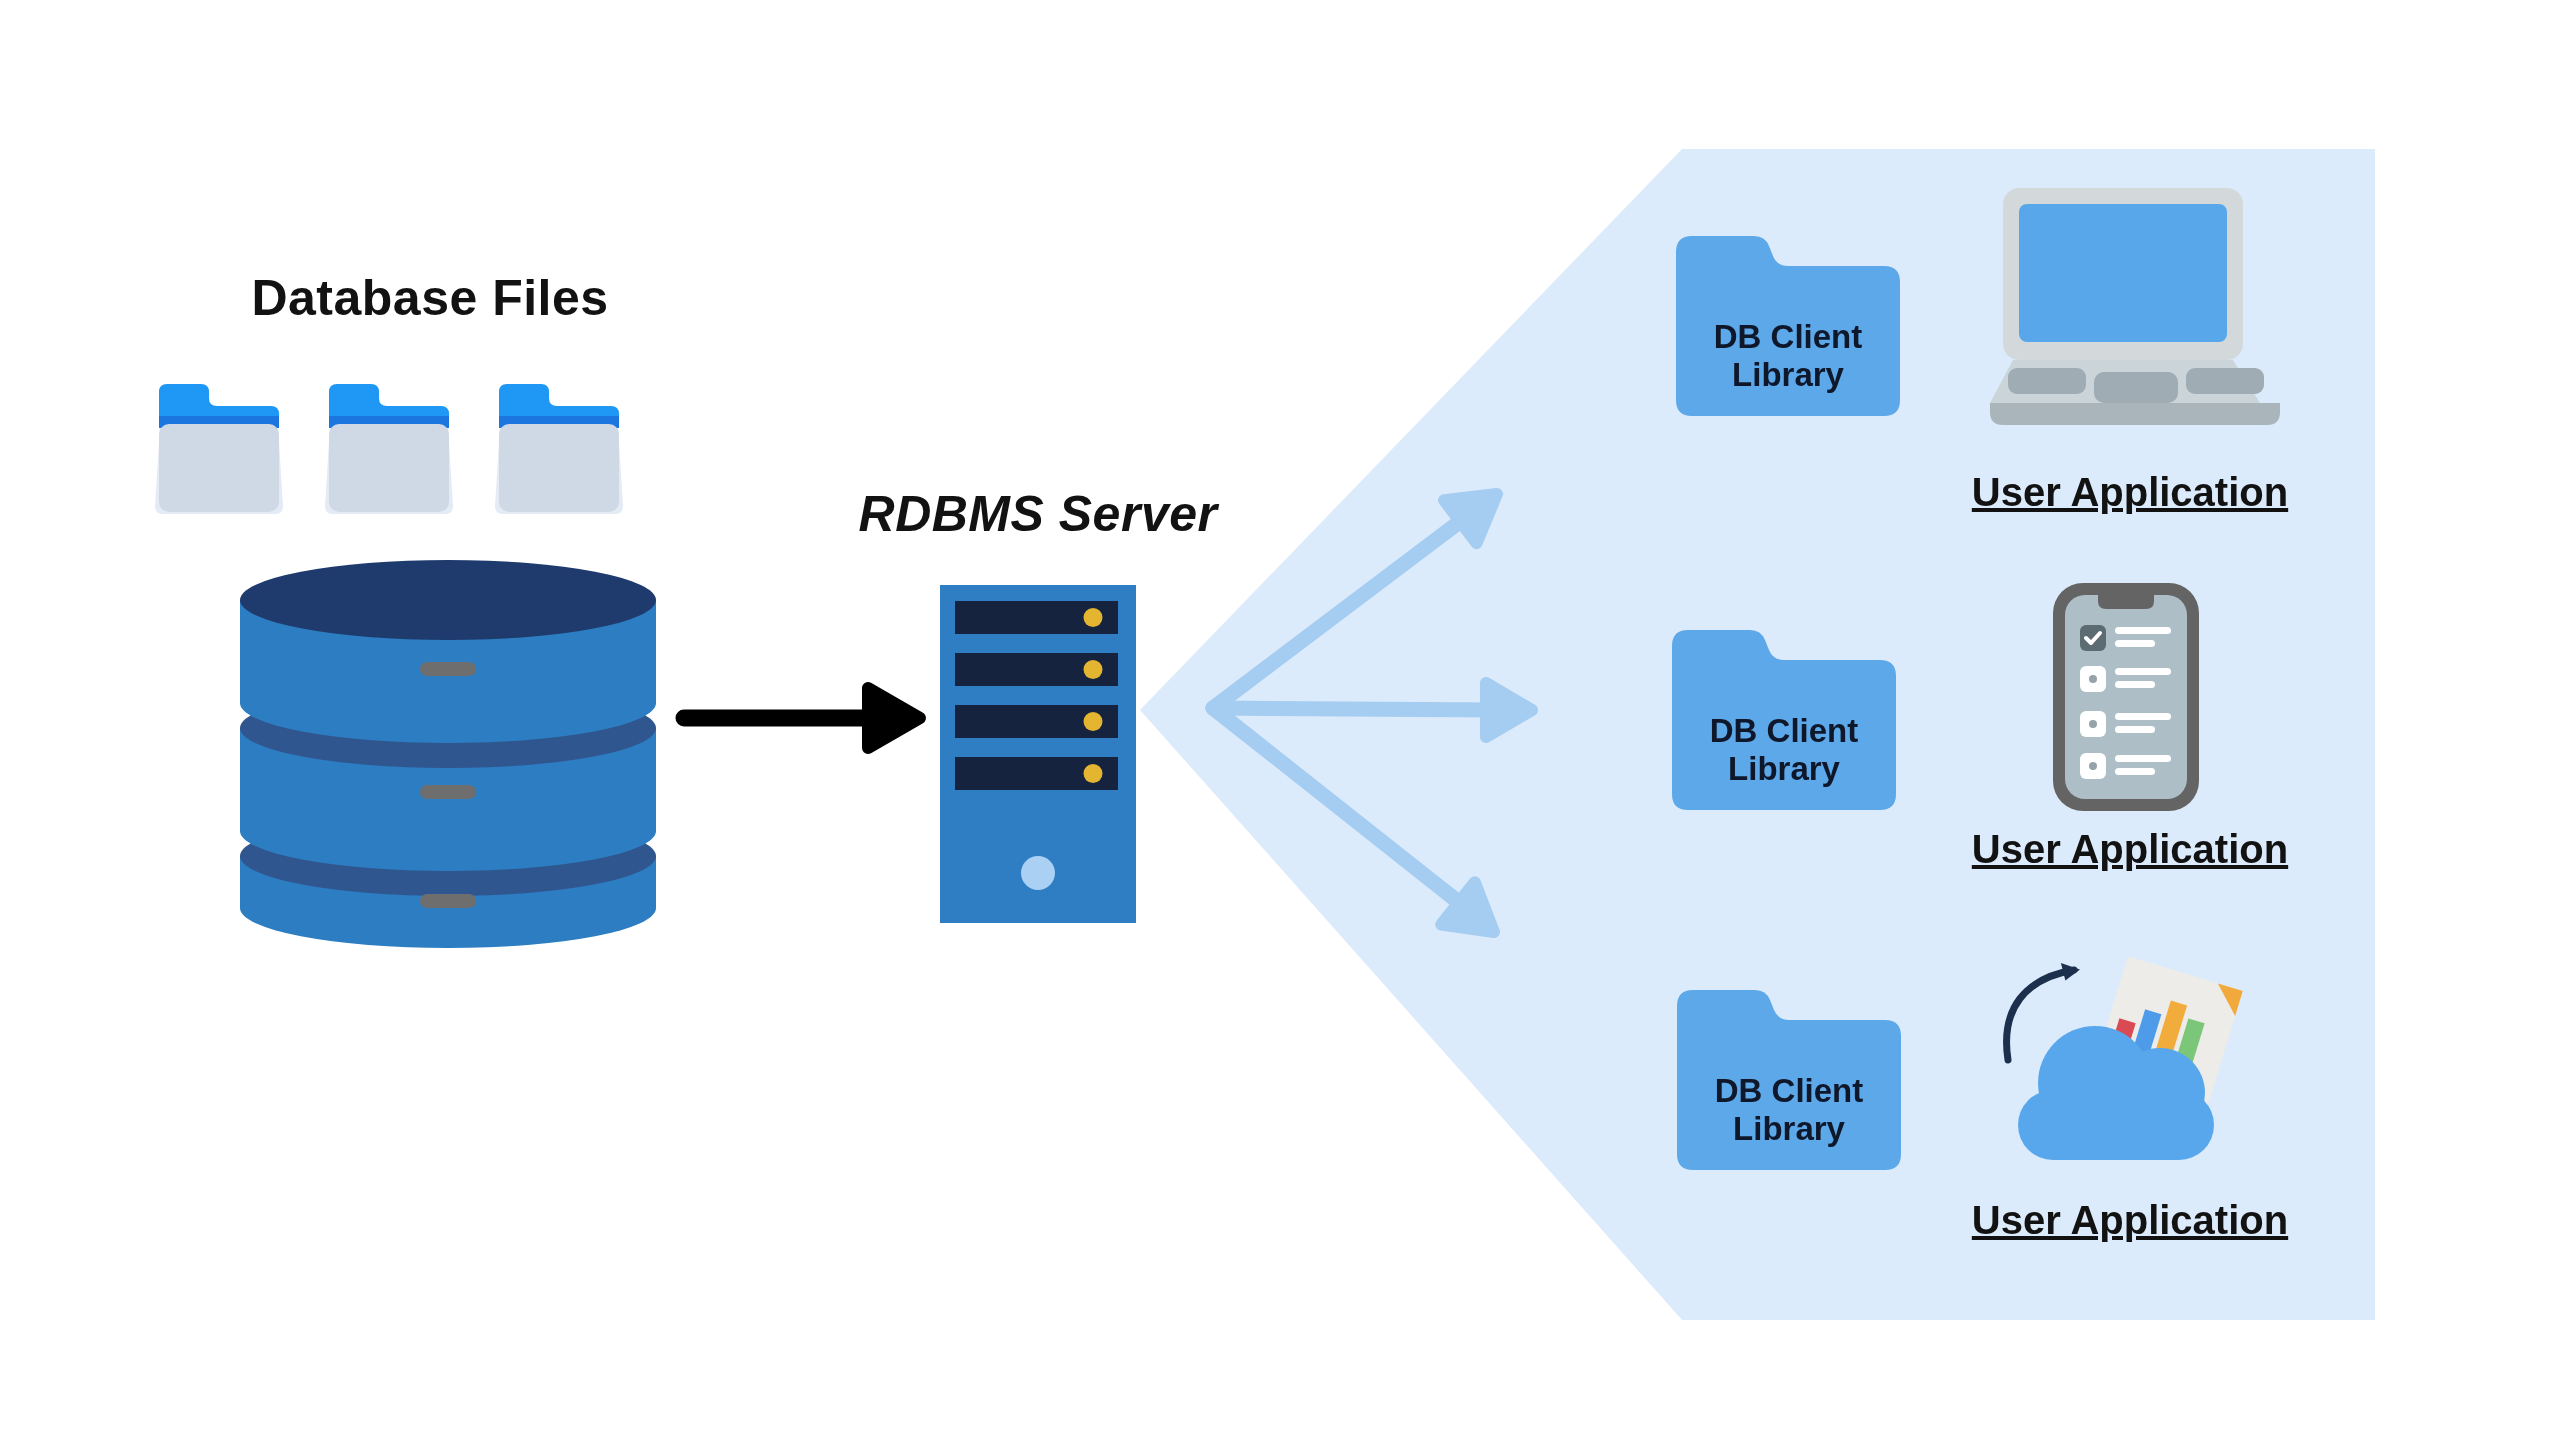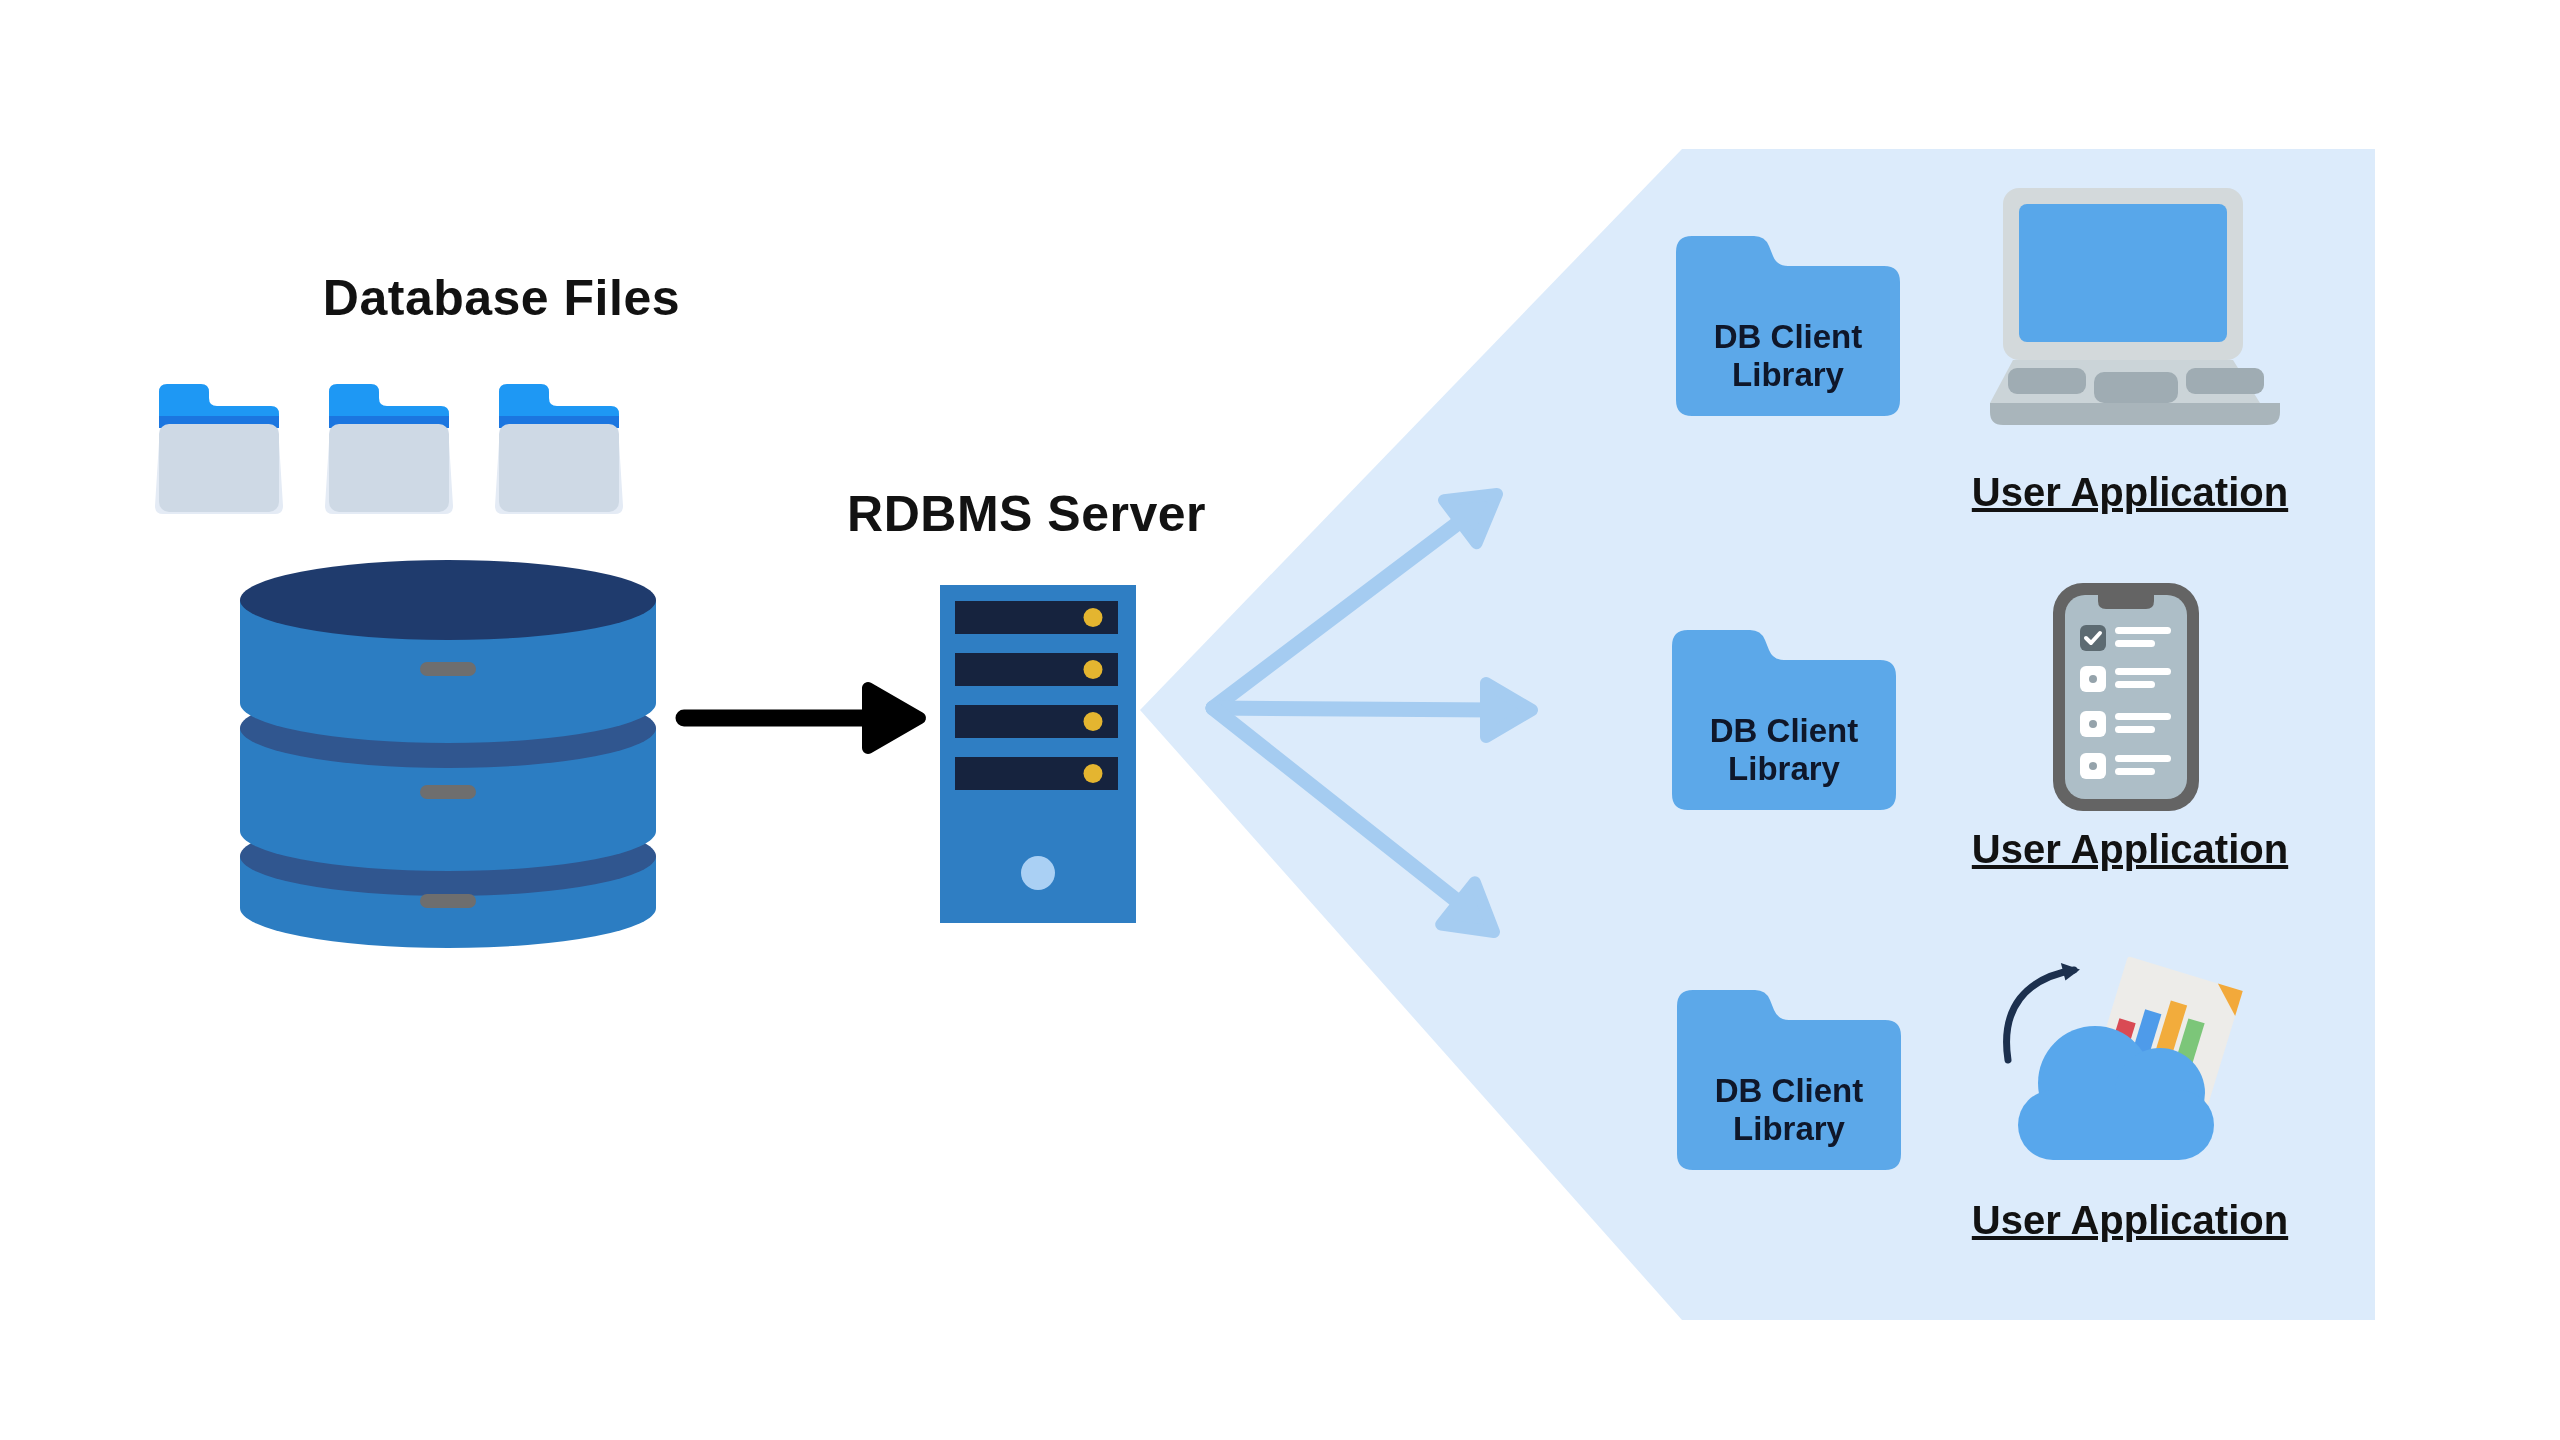--- a/index.html
+++ b/index.html
@@ -10,21 +10,21 @@
     overflow:hidden;
     font-family:"Liberation Sans", sans-serif;
   }
   .abs{position:absolute;}
   .label{
     color:#121212;
     text-align:center;
     font-weight:700;
     line-height:1.15;
   }
-  .title{font-size:50px;letter-spacing:0.5px;text-align:right;}
+  .title{font-size:50px;letter-spacing:0.5px;}
   .ua-label{font-size:40px;font-weight:700;text-decoration:underline;}
   .folder-label{
     font-size:33px;font-weight:700;line-height:38px;color:#0f172a;
   }
   svg{display:block;}
 </style>
 </head>
 <body>
 
 <div id="canvas">
@@ -85,21 +85,21 @@
     <ellipse cx="210" cy="170" rx="208" ry="40" fill="#30568F"></ellipse>
     <path d="M2 42 L2 145 A208 40 0 0 0 418 145 L418 42 Z" fill="#2C7DC2"></path>
     <ellipse cx="210" cy="42" rx="208" ry="40" fill="#1F3B6D"></ellipse>
     <g fill="#6E6E6E">
       <rect x="182" y="104" width="56" height="14" rx="7"></rect>
       <rect x="182" y="227" width="56" height="14" rx="7"></rect>
       <rect x="182" y="336" width="56" height="14" rx="7"></rect>
     </g>
   </svg>
 
-  <div class="abs label title" style="left:806px;top:486px;width:400px;">RDBMS Server</div>
+  <div class="abs label title" style="left:838px;top:486px;width:400px;font-style:italic;">RDBMS Server</div>
 
   <svg class="abs" style="left:940px;top:585px;" width="196" height="338" viewBox="0 0 196 338">
     <rect x="0" y="0" width="196" height="338" fill="#2F7EC3"></rect>
     <g>
       <rect x="15" y="16" width="163" height="33" fill="#16233E"></rect>
       <rect x="15" y="68" width="163" height="33" fill="#16233E"></rect>
       <rect x="15" y="120" width="163" height="33" fill="#16233E"></rect>
       <rect x="15" y="172" width="163" height="33" fill="#16233E"></rect>
     </g>
     <g fill="#E4B530">

